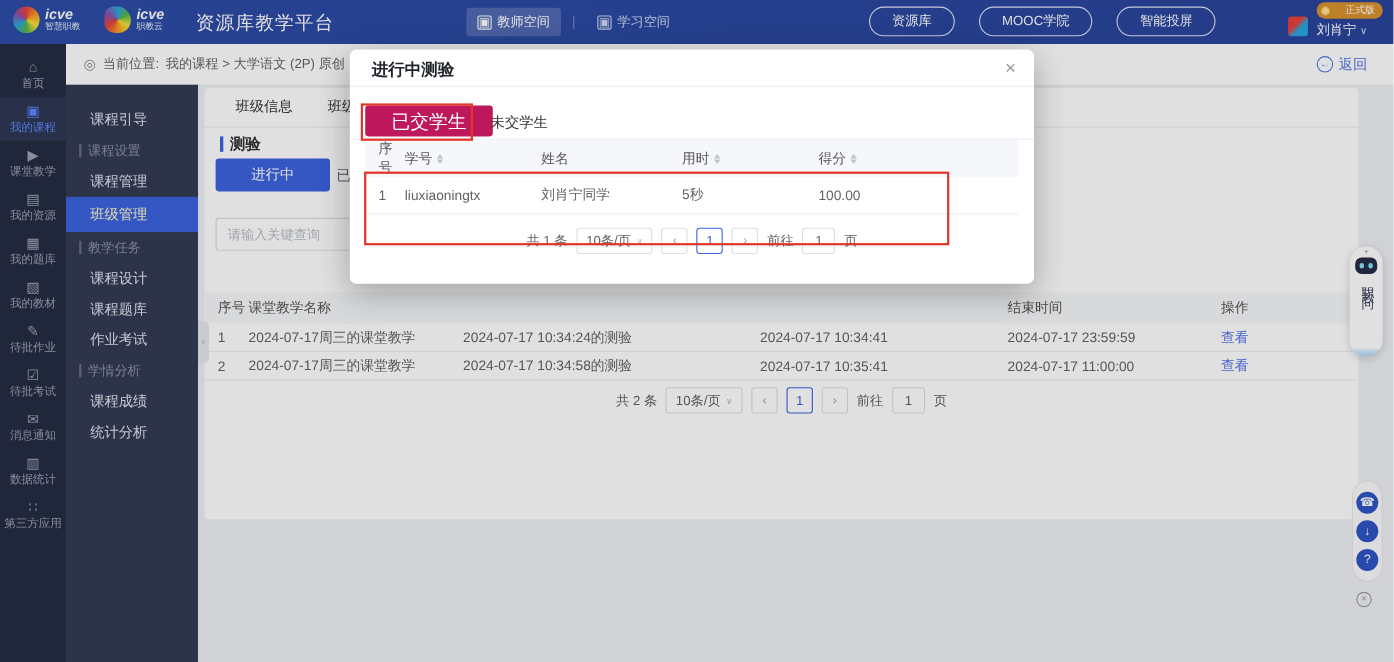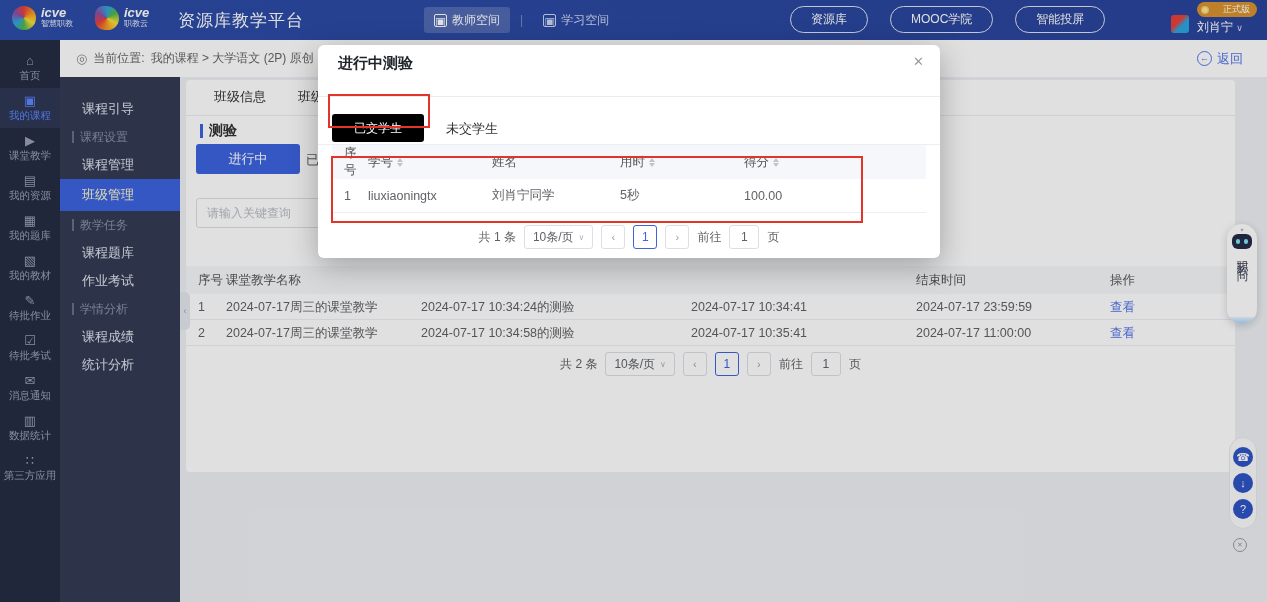--- a/index.html
+++ b/index.html
@@ -91,25 +91,25 @@
   .assistant .alabel { margin-top:3px; writing-mode:vertical-rl; font-size:11.5px; letter-spacing:3px; color:#3a3f52; }
   .assistant .wave { position:absolute; bottom:0; left:0; width:100%; height:7px; background:linear-gradient(180deg,rgba(137,197,255,.2),#a9d4f7); }
 
   .actionpill { position:absolute; left:1229px; top:437px; width:28px; height:92px; background:#fbfbfc; border:1px solid #e8e8ec; border-radius:14px; z-index:5; display:flex; flex-direction:column; align-items:center; justify-content:center; gap:6px; }
   .act-btn { width:20px; height:20px; border-radius:50%; background:#2e55c4; color:#fff; font-size:11px; line-height:20px; text-align:center; cursor:pointer; }
   .collapse-float { position:absolute; left:1233px; top:538px; width:14px; height:14px; border:1px solid #9a9aa2; border-radius:50%; color:#9a9aa2; font-size:7px; line-height:12px; text-align:center; z-index:5; cursor:pointer; }
 
   
   .overlay { position:absolute; inset:0; background:rgba(0,0,0,.12); z-index:40; }
   .modal { position:absolute; left:318px; top:45px; width:622px; height:213px; background:#fff; border-radius:6px; box-shadow:0 8px 30px rgba(0,0,0,.28); z-index:50; }
-  .m-head { position:relative; height:52px; border-bottom:1px solid #ececec; }
+  .m-head { position:relative; height:34px; border-bottom:1px solid #ececec; }
   .m-title { position:absolute; left:20px; top:9px; font-size:15px; font-weight:bold; color:#1f2329; }
   .m-close { position:absolute; right:16px; top:9px; font-size:13px; color:#9a9aa2; cursor:pointer; }
   .m-tabs { position:relative; height:48px; border-bottom:1px solid #ebeef5; }
-  .m-tab-active { position:absolute; left:14px; top:17px; width:92px; height:28px; background:#000000; color:#fff; border:none; border-radius:3px; font-size:12px; cursor:pointer; }
+  .m-tab-active { position:absolute; left:14px; top:17px; width:116px; height:28px; background:#be185d; color:#fff; border:none; border-radius:3px; font-size:17px; cursor:pointer; }
   .m-tab-plain { position:absolute; left:128px; top:23px; font-size:13px; color:#303133; cursor:pointer; }
   .m-table { margin:0 14px; width:594px; font-size:12.5px; color:#606266; }
   .m-trh { display:flex; align-items:center; height:34px; background:#f5f7fa; color:#555; }
   .m-trd { display:flex; align-items:center; height:34px; border-bottom:1px solid #ebeef5; }
   .mc1 { width:36px; padding-left:12px; } .mc2 { width:124px; } .mc3 { width:128px; } .mc4 { width:124px; } .mc5 { width:110px; }
   .sorters { display:inline-flex; flex-direction:column; vertical-align:middle; margin-left:4px; gap:1px; }
   .sorters i { width:0; height:0; border-left:3.5px solid transparent; border-right:3.5px solid transparent; }
   .sorters .up { border-bottom:4px solid #c0c4cc; }
   .sorters .dn { border-top:4px solid #c0c4cc; }
 
@@ -231,20 +231,21 @@
     <div class="sm-section">
         <span class="bar"></span>
         <span>课程设置</span>
       </div>
     <div class="sm-item">课程管理</div>
     <div class="sm-item active">班级管理</div>
     <div class="sm-section">
         <span class="bar"></span>
         <span>教学任务</span>
       </div>
+    <div class="sm-item">课程设计</div>
     <div class="sm-item">课程题库</div>
     <div class="sm-item">作业考试</div>
     <div class="sm-section">
         <span class="bar"></span>
         <span>学情分析</span>
       </div>
     <div class="sm-item">课程成绩</div>
     <div class="sm-item">统计分析</div>
   </aside>
 

